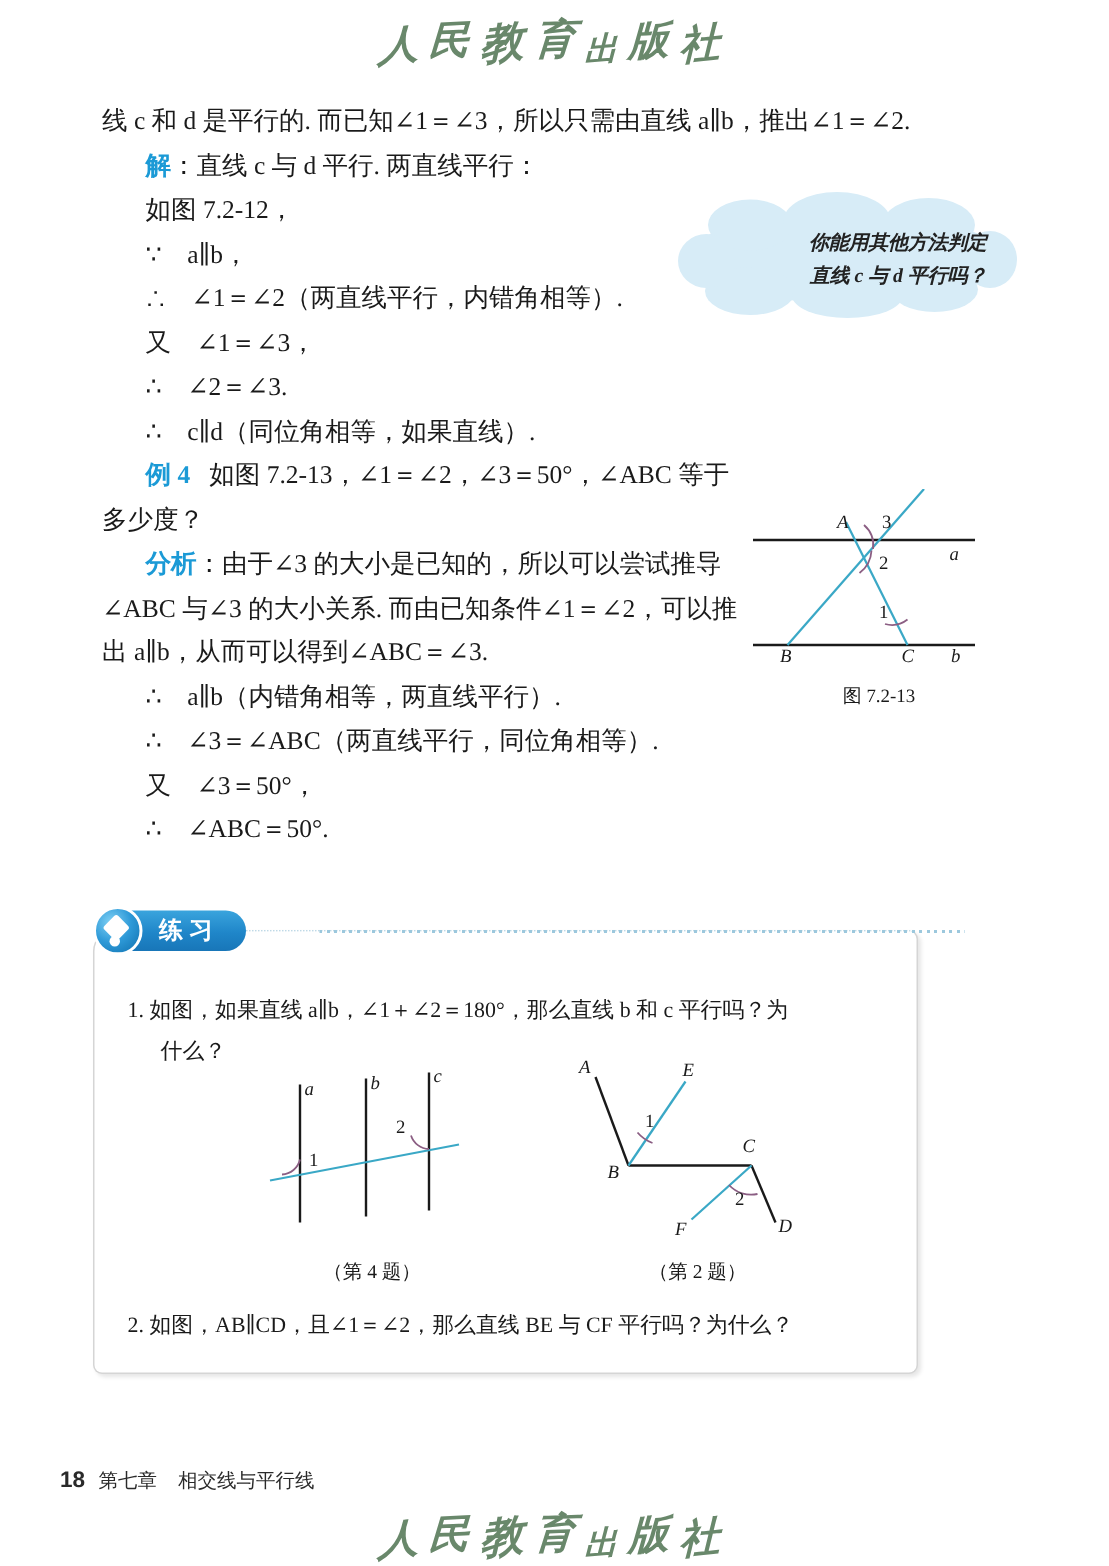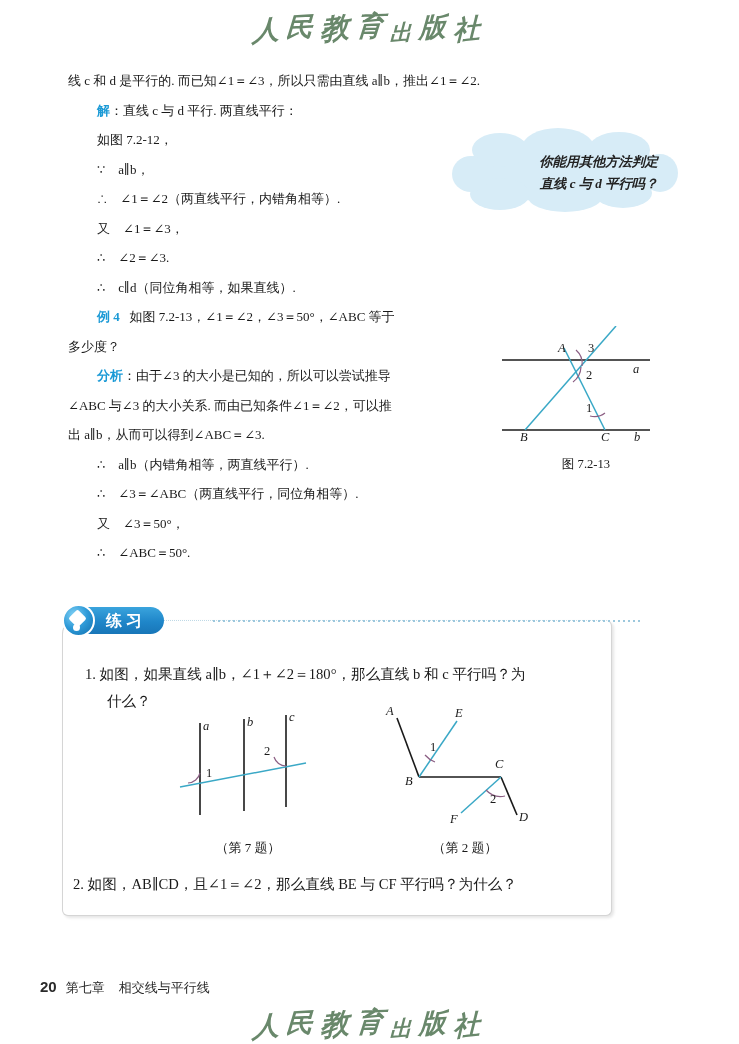--- a/index.html
+++ b/index.html
@@ -46,21 +46,21 @@
   .wordmark span:nth-child(5) { transform: rotate(-5deg) translateY(3px); font-size: 22px; }
   .wordmark span:nth-child(6) { transform: rotate(-4deg) translateY(-1px); }
   .wordmark span:nth-child(7) { transform: rotate(-6deg) translateY(1px); }
 
   
   .body-text {
     position: absolute;
     left: 68px;
     top: 66px;
     width: 610px;
-    font-size: 13px;
+    font-size: 17px;
     line-height: 29.5px;
   }
   .ln { white-space: nowrap; }
   .indent { padding-left: 29px; }
   .kw { color: #1b9ad6; font-weight: bold; }
 
   
   .cloud {
     position: absolute;
     left: 462px;
@@ -181,21 +181,21 @@
   }
 
   .q {
     position: absolute;
     font-size: 14.6px;
     line-height: 27px;
     color: #1a1a1a;
   }
   .q1 { left: 22px; top: 40px; width: 535px; }
   .q1 .cont { display: block; padding-left: 22px; }
-  .q2 { left: 10px; top: 250px; width: 535px; }
+  .q2 { left: 22px; top: 250px; width: 535px; }
 
   .subfig-cap {
     position: absolute;
     font-size: 13px;
     text-align: center;
     width: 120px;
   }
 
   
   .footer {
@@ -314,21 +314,21 @@
         <line x1="108" y1="2" x2="108" y2="94" stroke="#1a1a1a" stroke-width="1.6"></line>
         <line x1="2" y1="74" x2="128" y2="50" stroke="#3aa8c6" stroke-width="1.5"></line>
         <path d="M 10 70 A 13 13 0 0 0 22 60" fill="none" stroke="#8b5e83" stroke-width="1.2"></path>
         <path d="M 96 44 A 13 13 0 0 0 108 53" fill="none" stroke="#8b5e83" stroke-width="1.2"></path>
       </svg>
       <div style="position:absolute;left:25px;top:6px;font-size:12.5px;font-style:italic;">a</div>
       <div style="position:absolute;left:69px;top:2px;font-size:12.5px;font-style:italic;">b</div>
       <div style="position:absolute;left:111px;top:-3px;font-size:12.5px;font-style:italic;">c</div>
       <div style="position:absolute;left:28px;top:53px;font-size:12.5px;">1</div>
       <div style="position:absolute;left:86px;top:31px;font-size:12.5px;">2</div>
-      <div class="subfig-cap" style="left:10px;top:126px;">（第 7 题）</div>
+      <div class="subfig-cap" style="left:10px;top:126px;">（第 4 题）</div>
     </div>
 
     <div style="position:absolute;left:322px;top:88px;width:160px;height:135px;">
       <svg width="160" height="125" viewBox="0 0 160 125">
 
         <line x1="12" y1="9" x2="34" y2="68" stroke="#1a1a1a" stroke-width="1.6"></line>
 
         <line x1="34" y1="68" x2="116" y2="68" stroke="#1a1a1a" stroke-width="1.6"></line>
 
         <line x1="116" y1="68" x2="132" y2="106" stroke="#1a1a1a" stroke-width="1.6"></line>
@@ -352,20 +352,20 @@
       <div class="subfig-cap" style="left:20px;top:130px;">（第 2 题）</div>
     </div>
 
     <div class="q q2">
       <span>2.</span>
       <span>如图，AB∥CD，且∠1＝∠2，那么直线 BE 与 CF 平行吗？为什么？</span>
     </div>
   </div>
 
   <div class="footer">
-    <span class="pageno">20</span><span class="chap">第七章</span><span>相交线与平行线</span>
+    <span class="pageno">18</span><span class="chap">第七章</span><span>相交线与平行线</span>
   </div>
 
   <div class="wordmark wordmark-bottom">
     <span>人</span><span>民</span><span>教</span><span>育</span><span>出</span><span>版</span><span>社</span>
   </div>
 
 </div>
 
 </body></html>

